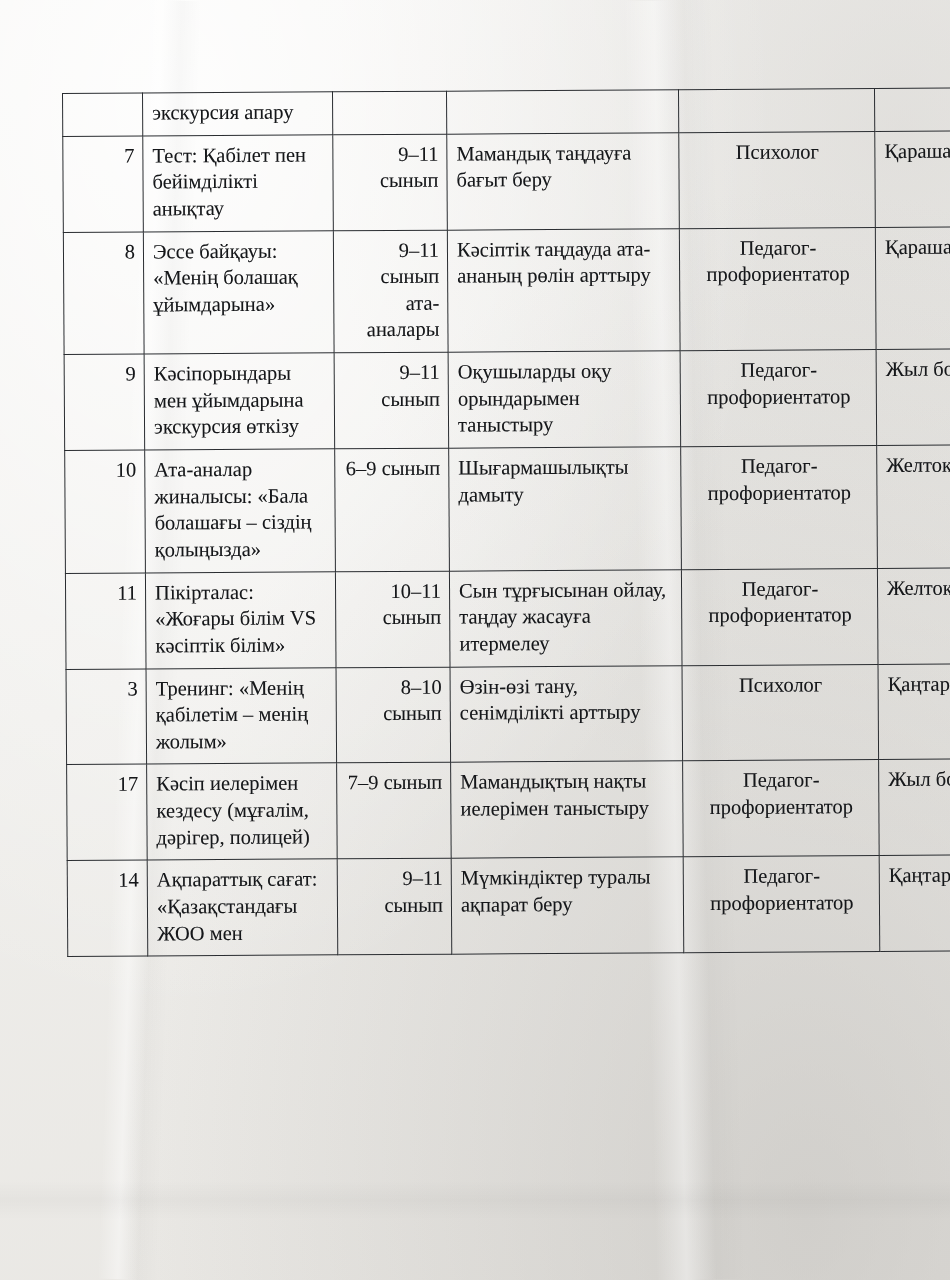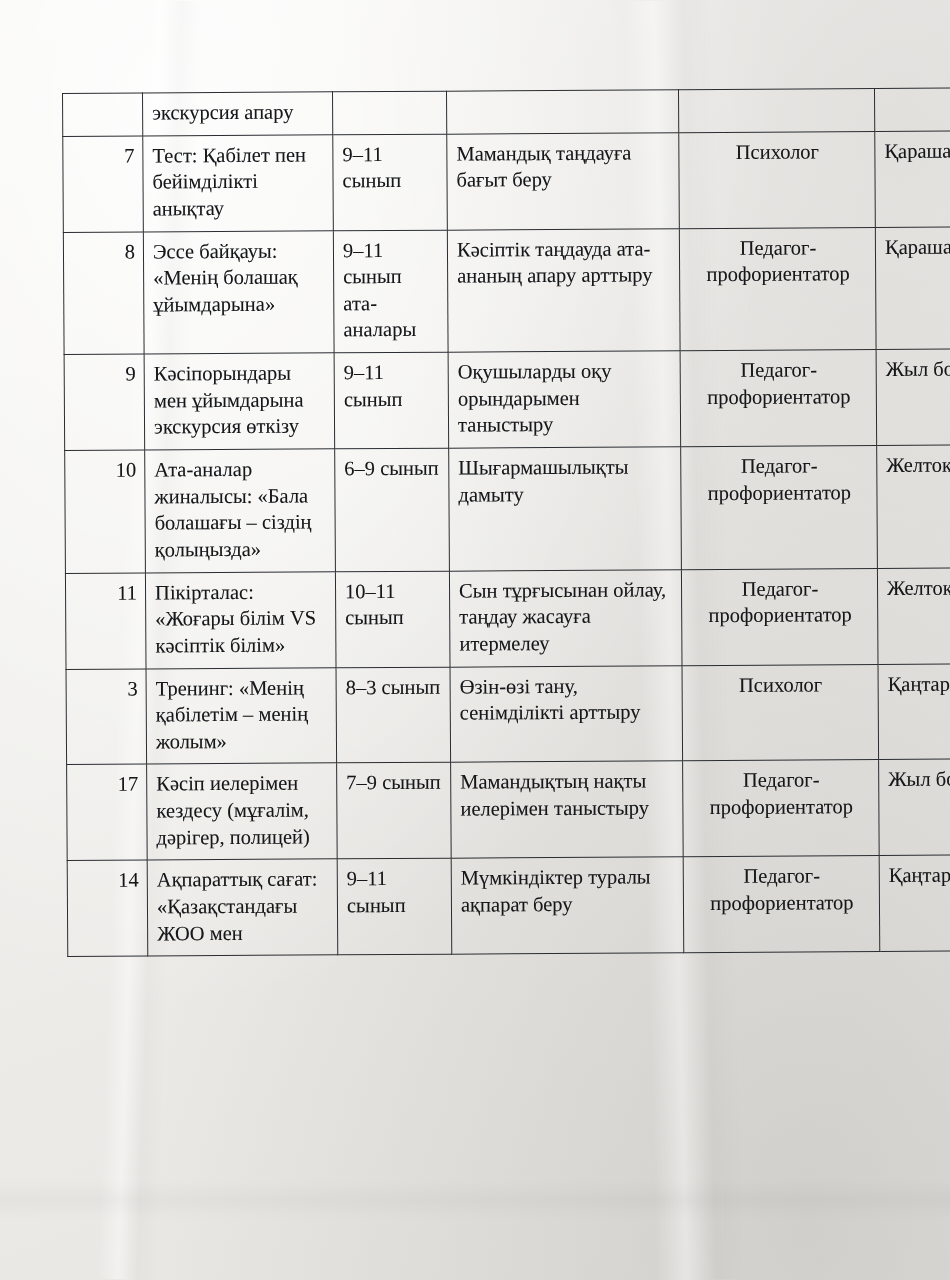--- a/index.html
+++ b/index.html
@@ -63,21 +63,21 @@
     background: transparent;
   }
   td.num {
     text-align: right;
     padding-right: 10px;
     width: 62px;
   }
   td.activity { width: 172px; }
   td.grade {
     width: 96px;
-    text-align: left;
+    text-align: right;
   }
   td.goal { width: 214px; }
   td.resp {
     width: 178px;
     text-align: center;
   }
   td.term { width: 126px; }
 
   .row-top-clip td {
     border-top: none;
@@ -114,21 +114,21 @@
         <td class="activity">Тест: Қабілет пен бейімділікті анықтау</td>
         <td class="grade">9–11 сынып</td>
         <td class="goal">Мамандық таңдауға бағыт беру</td>
         <td class="resp">Психолог</td>
         <td class="term">Қараша</td>
       </tr>
       <tr>
         <td class="num">8</td>
         <td class="activity">Эссе байқауы: «Менің болашақ ұйымдарына»</td>
         <td class="grade">9–11 сынып ата-аналары</td>
-        <td class="goal">Кәсіптік таңдауда ата-ананың апару арттыру</td>
+        <td class="goal">Кәсіптік таңдауда ата-ананың рөлін арттыру</td>
         <td class="resp">Педагог-профориентатор</td>
         <td class="term">Қараша</td>
       </tr>
       <tr>
         <td class="num">9</td>
         <td class="activity">Кәсіпорындары мен ұйымдарына экскурсия өткізу</td>
         <td class="grade">9–11 сынып</td>
         <td class="goal">Оқушыларды оқу орындарымен таныстыру</td>
         <td class="resp">Педагог-профориентатор</td>
         <td class="term">Жыл бойы</td>
@@ -145,21 +145,21 @@
         <td class="num">11</td>
         <td class="activity">Пікірталас: «Жоғары білім VS кәсіптік білім»</td>
         <td class="grade">10–11 сынып</td>
         <td class="goal">Сын тұрғысынан ойлау, таңдау жасауға итермелеу</td>
         <td class="resp">Педагог-профориентатор</td>
         <td class="term">Желтоқсан</td>
       </tr>
       <tr>
         <td class="num">3</td>
         <td class="activity">Тренинг: «Менің қабілетім – менің жолым»</td>
-        <td class="grade">8–3 сынып</td>
+        <td class="grade">8–10 сынып</td>
         <td class="goal">Өзін-өзі тану, сенімділікті арттыру</td>
         <td class="resp">Психолог</td>
         <td class="term">Қаңтар</td>
       </tr>
       <tr>
         <td class="num">17</td>
         <td class="activity">Кәсіп иелерімен кездесу (мұғалім, дәрігер, полицей)</td>
         <td class="grade">7–9 сынып</td>
         <td class="goal">Мамандықтың нақты иелерімен таныстыру</td>
         <td class="resp">Педагог-профориентатор</td>

